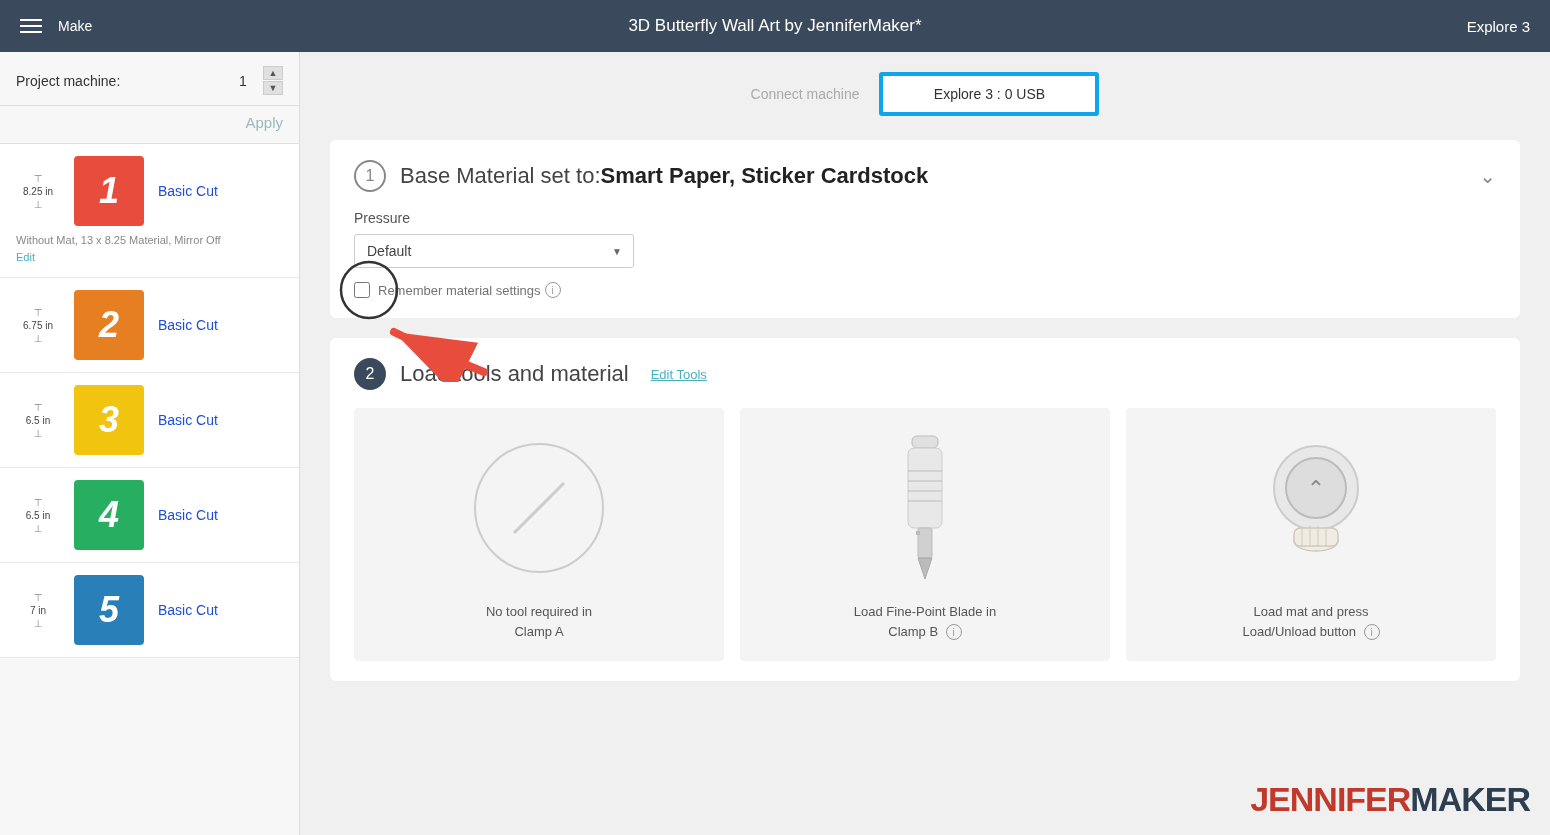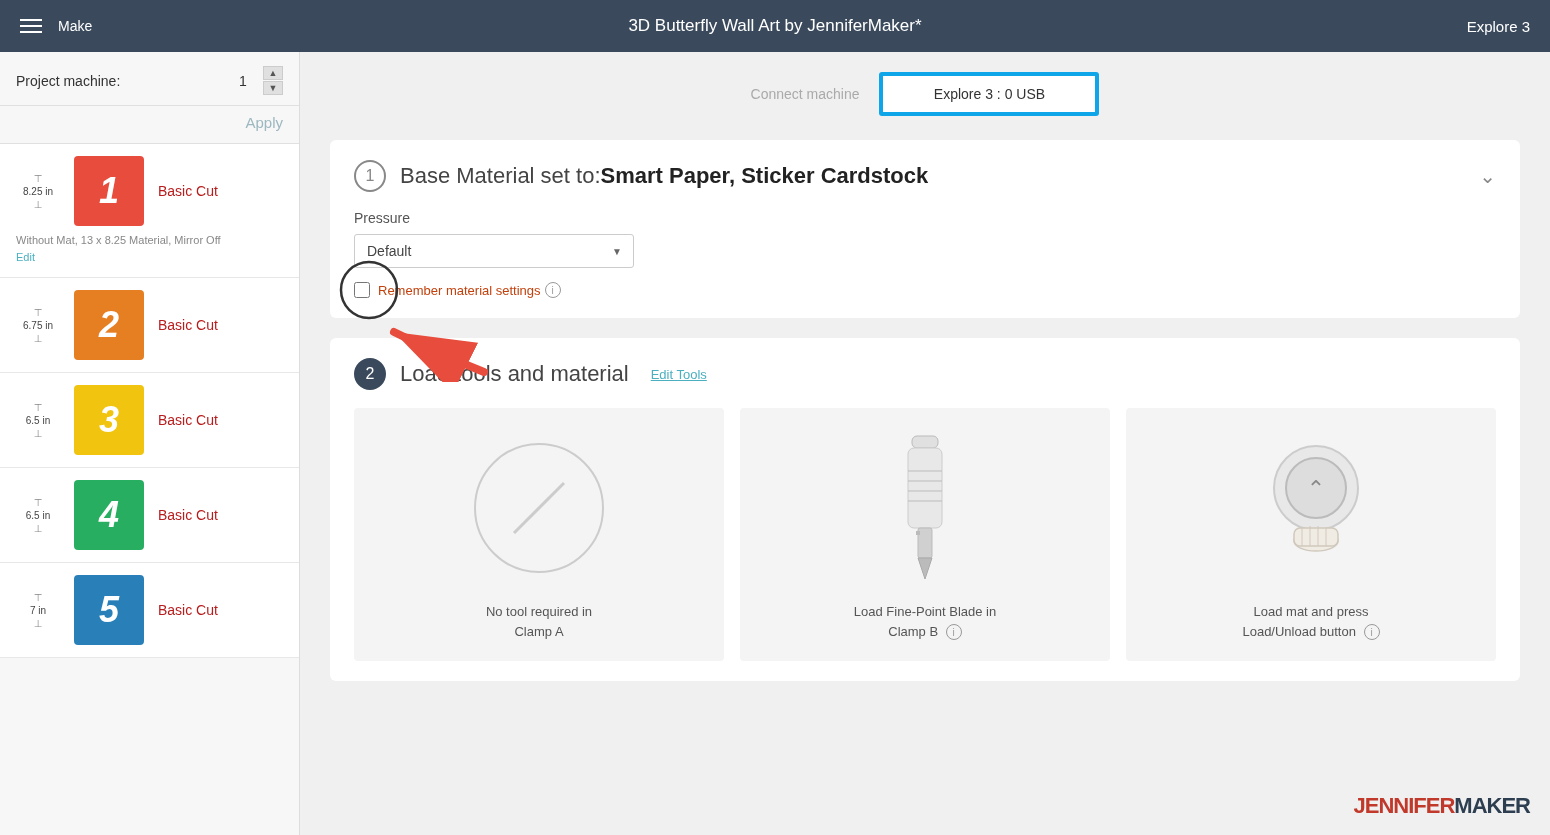--- a/index.html
+++ b/index.html
@@ -114,21 +114,21 @@
       border-radius: 4px;
       display: flex;
       align-items: center;
       justify-content: center;
       font-size: 36px;
       font-weight: bold;
       color: white;
       flex-shrink: 0;
       font-style: italic;
     }
-    .mat-label { font-size: 14px; color: #b91c1c; }
+    .mat-label { font-size: 14px; color: #1d4ed8; }
 
     .mat-meta {
       font-size: 11px;
       color: #888;
       margin-top: 6px;
       line-height: 1.5;
     }
     .mat-edit-link {
       font-size: 11px;
       color: #4ab0c0;
@@ -250,21 +250,21 @@
       gap: 8px;
       position: relative;
     }
     .remember-checkbox {
       width: 16px;
       height: 16px;
       cursor: pointer;
       position: relative;
       z-index: 10;
     }
-    .remember-text { font-size: 13px; color: #c2410c; }
+    .remember-text { font-size: 13px; color: #737373; }
     .info-icon {
       width: 16px;
       height: 16px;
       border-radius: 50%;
       border: 1px solid #999;
       display: inline-flex;
       align-items: center;
       justify-content: center;
       font-size: 10px;
       color: #999;
@@ -322,21 +322,21 @@
       display: flex;
       align-items: center;
       justify-content: center;
     }
 
     
     .jennifermaker-logo {
       position: fixed;
       bottom: 16px;
       right: 20px;
-      font-size: 22px;
+      font-size: 34px;
       font-weight: 900;
       letter-spacing: -1px;
     }
     .logo-jennifer { color: #c0392b; }
     .logo-maker { color: #2c3e50; }
   </style>
 </head>
 <body>
 
 <div class="header">

